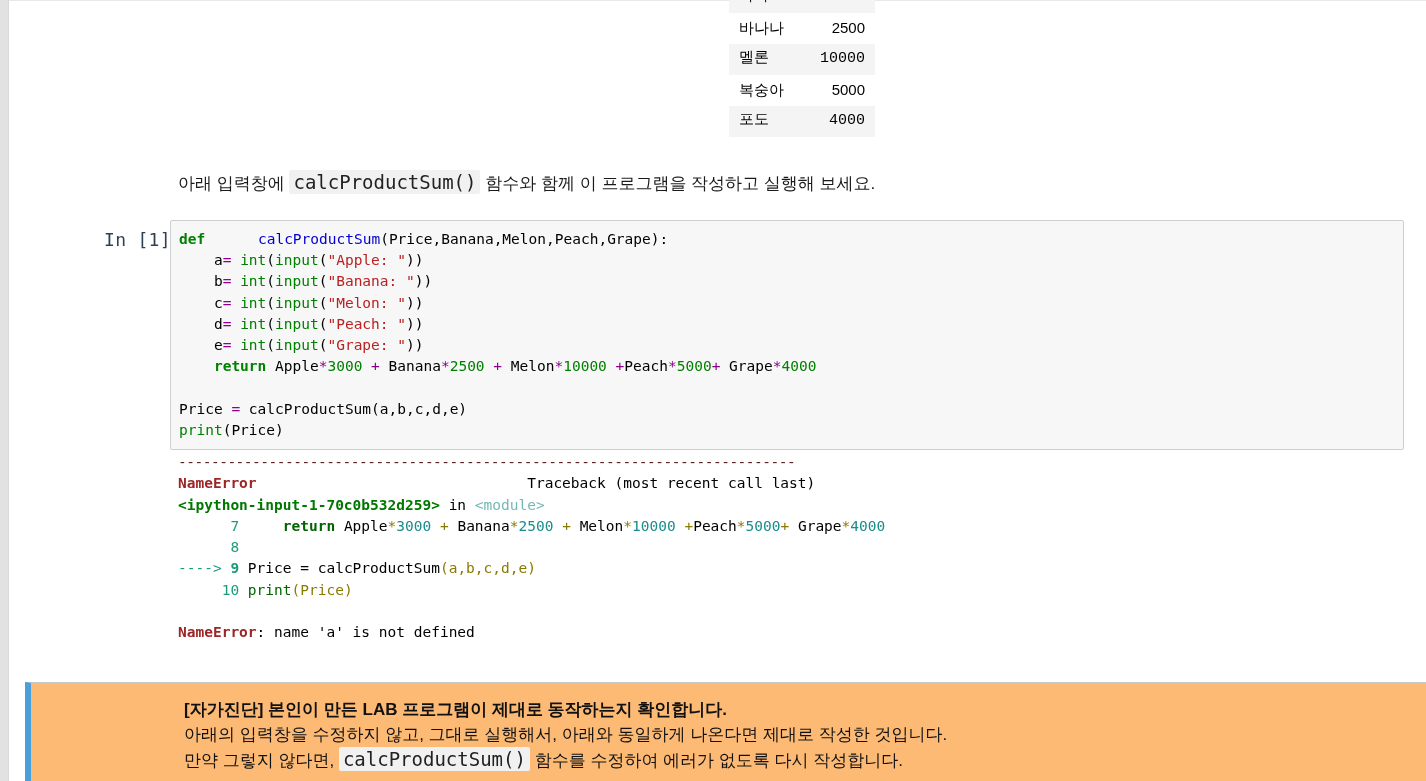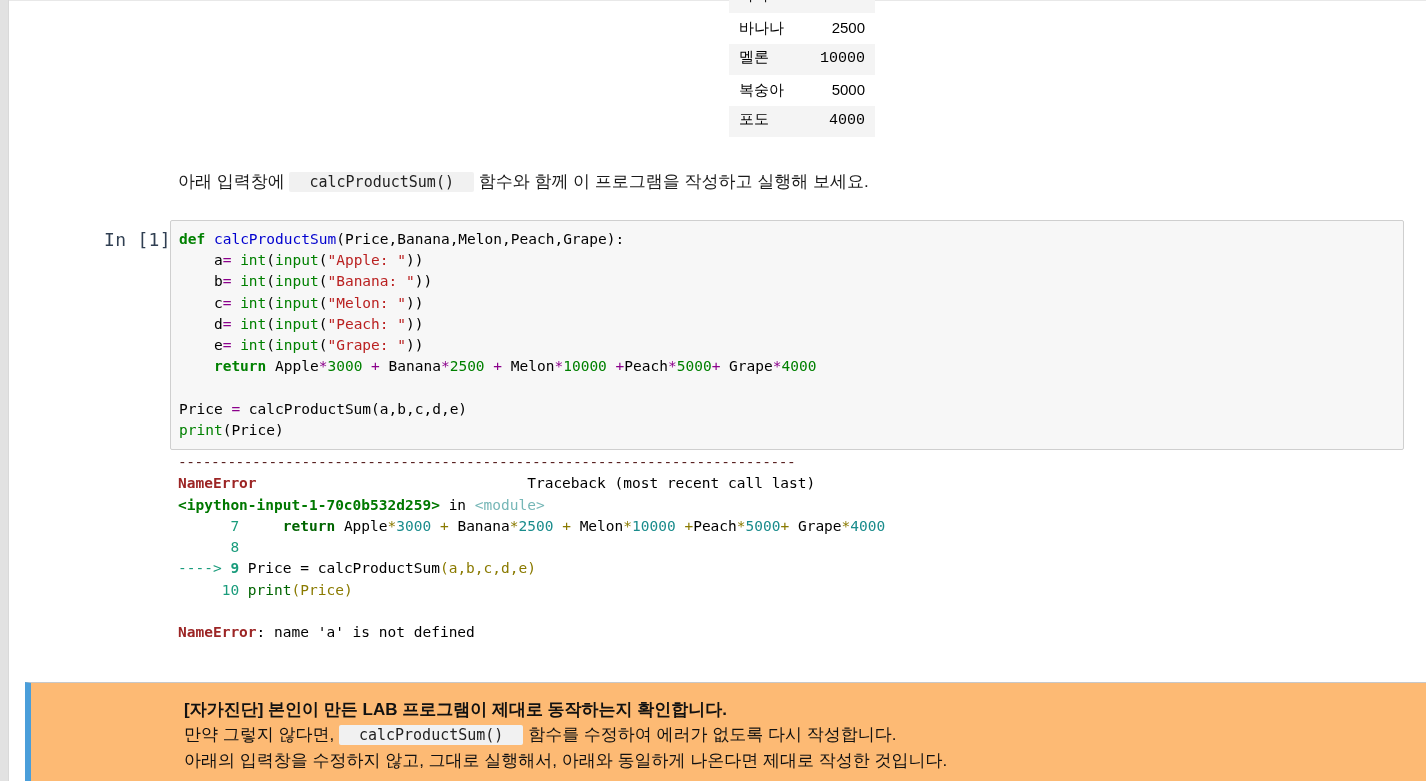--- a/index.html
+++ b/index.html
@@ -56,23 +56,23 @@
     position: absolute;
     left: 178px;
     top: 170px;
     font-size: 17px;
     line-height: 24px;
     color: #1a1a1a;
     white-space: nowrap;
   }
   .inline-code {
     font-family: "DejaVu Sans Mono", monospace;
-    font-size: 15px;
+    font-size: 19px;
     background: #f1f1f1;
-    padding: 1px 20px;
+    padding: 1px 4px;
     border-radius: 2px;
     color: #222;
   }
 
   
   #in-prompt {
     position: absolute;
     left: 104px;
     top: 229px;
     font-family: "DejaVu Sans Mono", monospace;
@@ -94,21 +94,21 @@
   pre.code {
     margin: 0;
     font-family: "DejaVu Sans Mono", monospace;
     font-size: 14.5px;
     line-height: 21.2px;
     white-space: pre;
     color: #000000;
   }
   
   .k  { color: #008000; font-weight: bold; }   
-  .fn { color: #0000cf; }                      
+  .fn { color: #0000cf; margin-left: 44px; }                      
   .bi { color: #008000; }                      
   .s  { color: #ba2121; }                      
   .n  { color: #008000; }                      
   .o  { color: #8b008b; }                      
   .p  { color: #000000; }                      
 
   
   #traceback {
     position: absolute;
     left: 178px;
@@ -209,16 +209,16 @@
 <span class="tb-ln">      7 </span>    <span class="tb-k">return</span> Apple<span class="tb-op">*</span><span class="tb-num">3000</span> <span class="tb-op">+</span> Banana<span class="tb-op">*</span><span class="tb-num">2500</span> <span class="tb-op">+</span> Melon<span class="tb-op">*</span><span class="tb-num">10000</span> <span class="tb-op">+</span>Peach<span class="tb-op">*</span><span class="tb-num">5000</span><span class="tb-op">+</span> Grape<span class="tb-op">*</span><span class="tb-num">4000</span>
 <span class="tb-ln">      8 </span>
 <span class="tb-arrow">----&gt; </span><span class="tb-lnb">9</span> Price = calcProductSum<span class="tb-par">(a,b,c,d,e)</span>
 <span class="tb-ln">     10 </span><span class="tb-bi">print</span><span class="tb-par">(Price)</span>
 
 <span class="tb-err">NameError</span><span>: name 'a' is not defined</span></div>
 
 <div id="callout">
   <div id="callout-body">
     <div class="heading">[자가진단] 본인이 만든 LAB 프로그램이 제대로 동작하는지 확인합니다.</div>
+    <div>아래의 입력창을 수정하지 않고, 그대로 실행해서, 아래와 동일하게 나온다면 제대로 작성한 것입니다.</div>
     <div><span>만약 그렇지 않다면, </span><span class="inline-code">calcProductSum()</span><span> 함수를 수정하여 에러가 없도록 다시 작성합니다.</span></div>
-    <div>아래의 입력창을 수정하지 않고, 그대로 실행해서, 아래와 동일하게 나온다면 제대로 작성한 것입니다.</div>
   </div>
 </div>
 
 </body></html>

